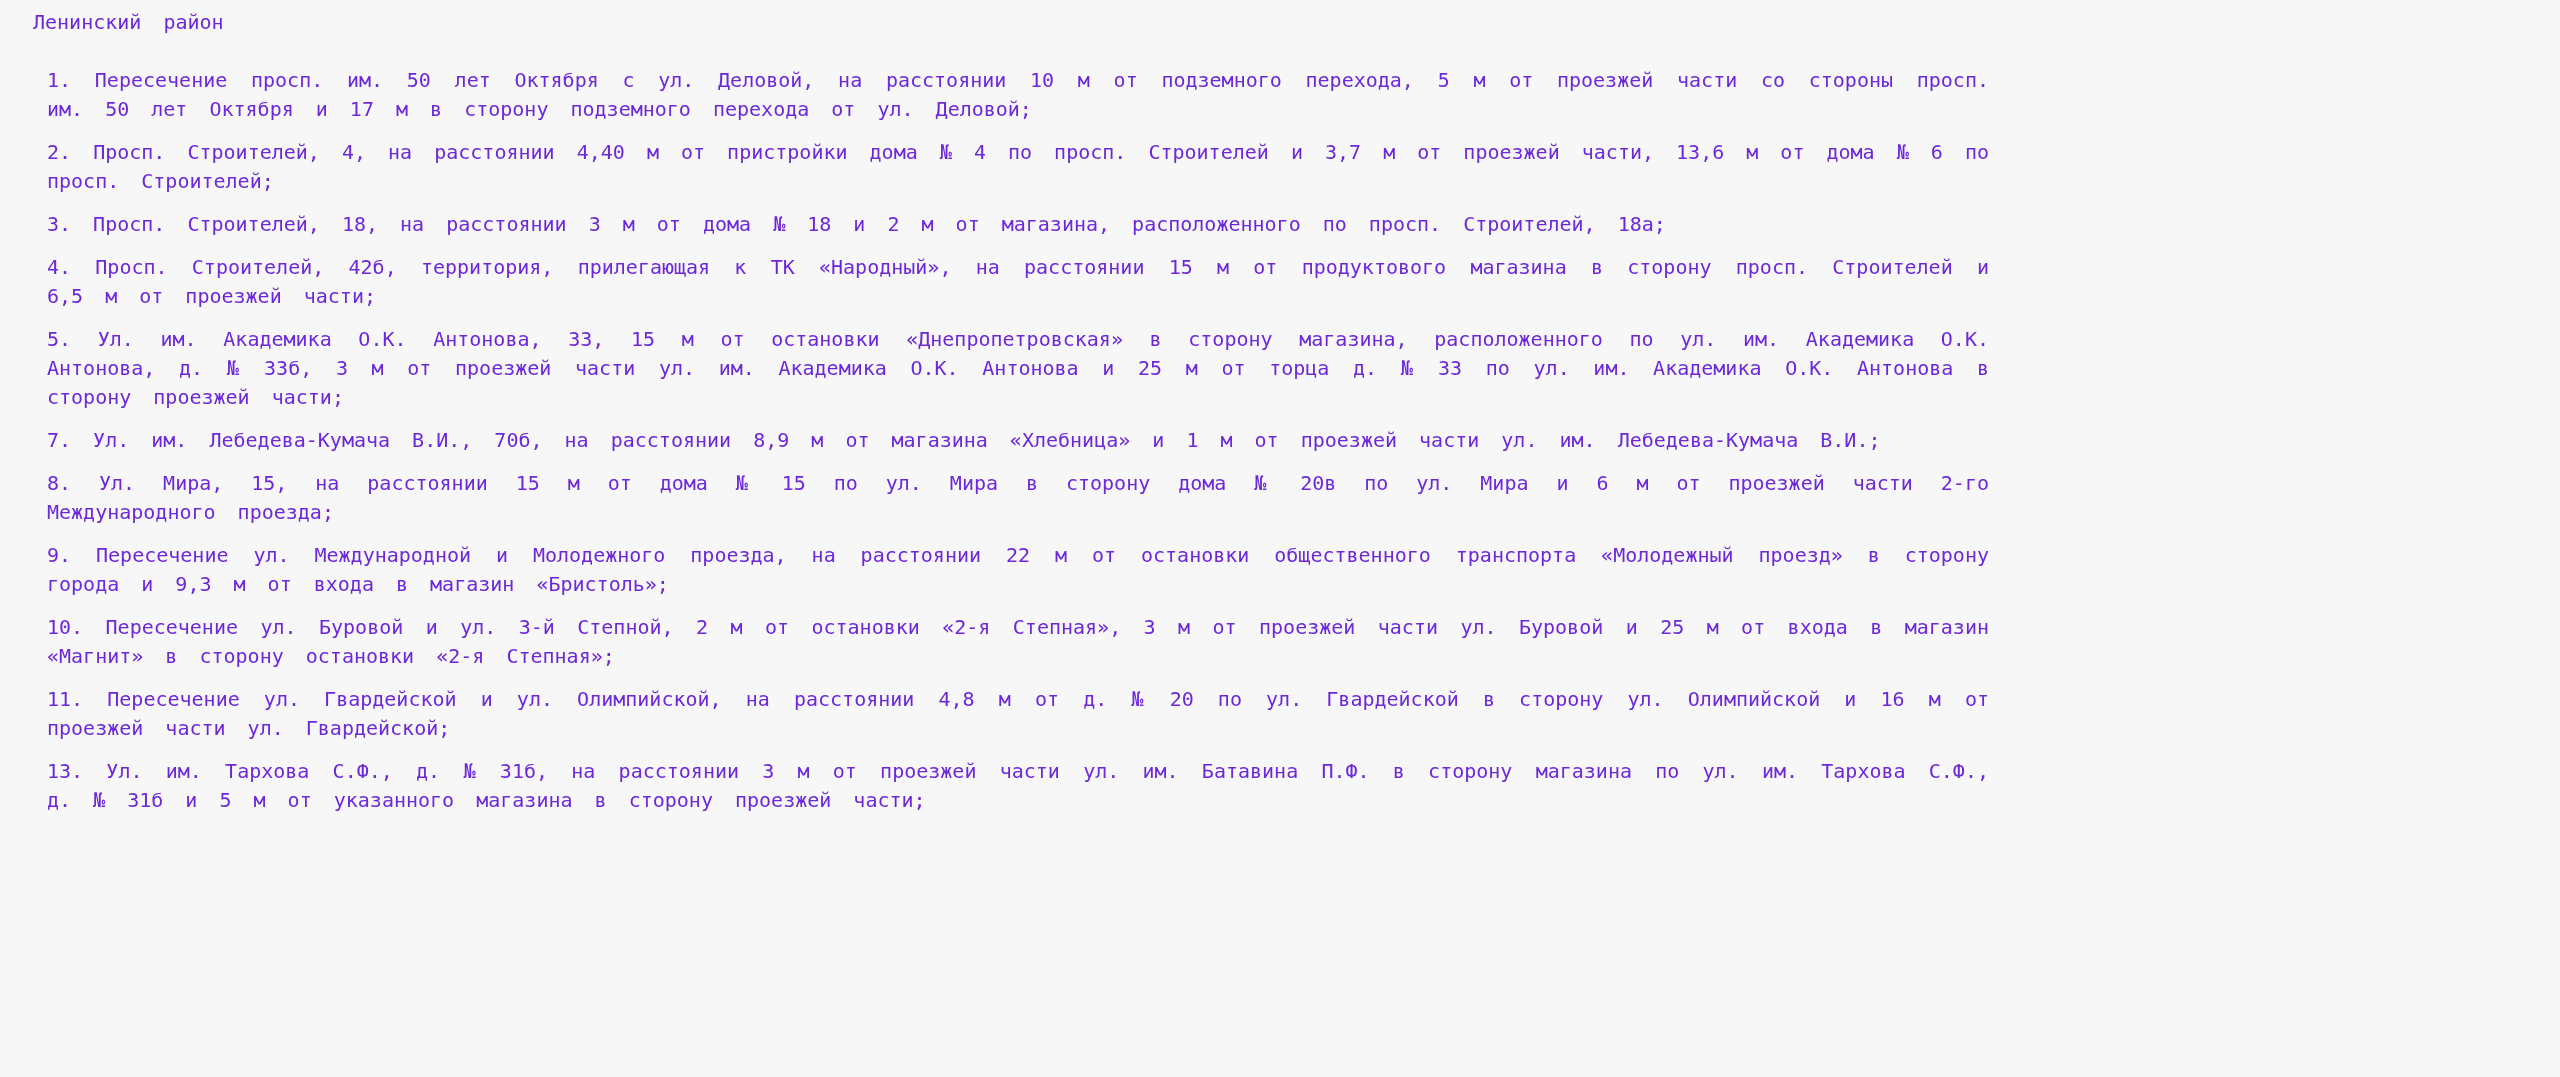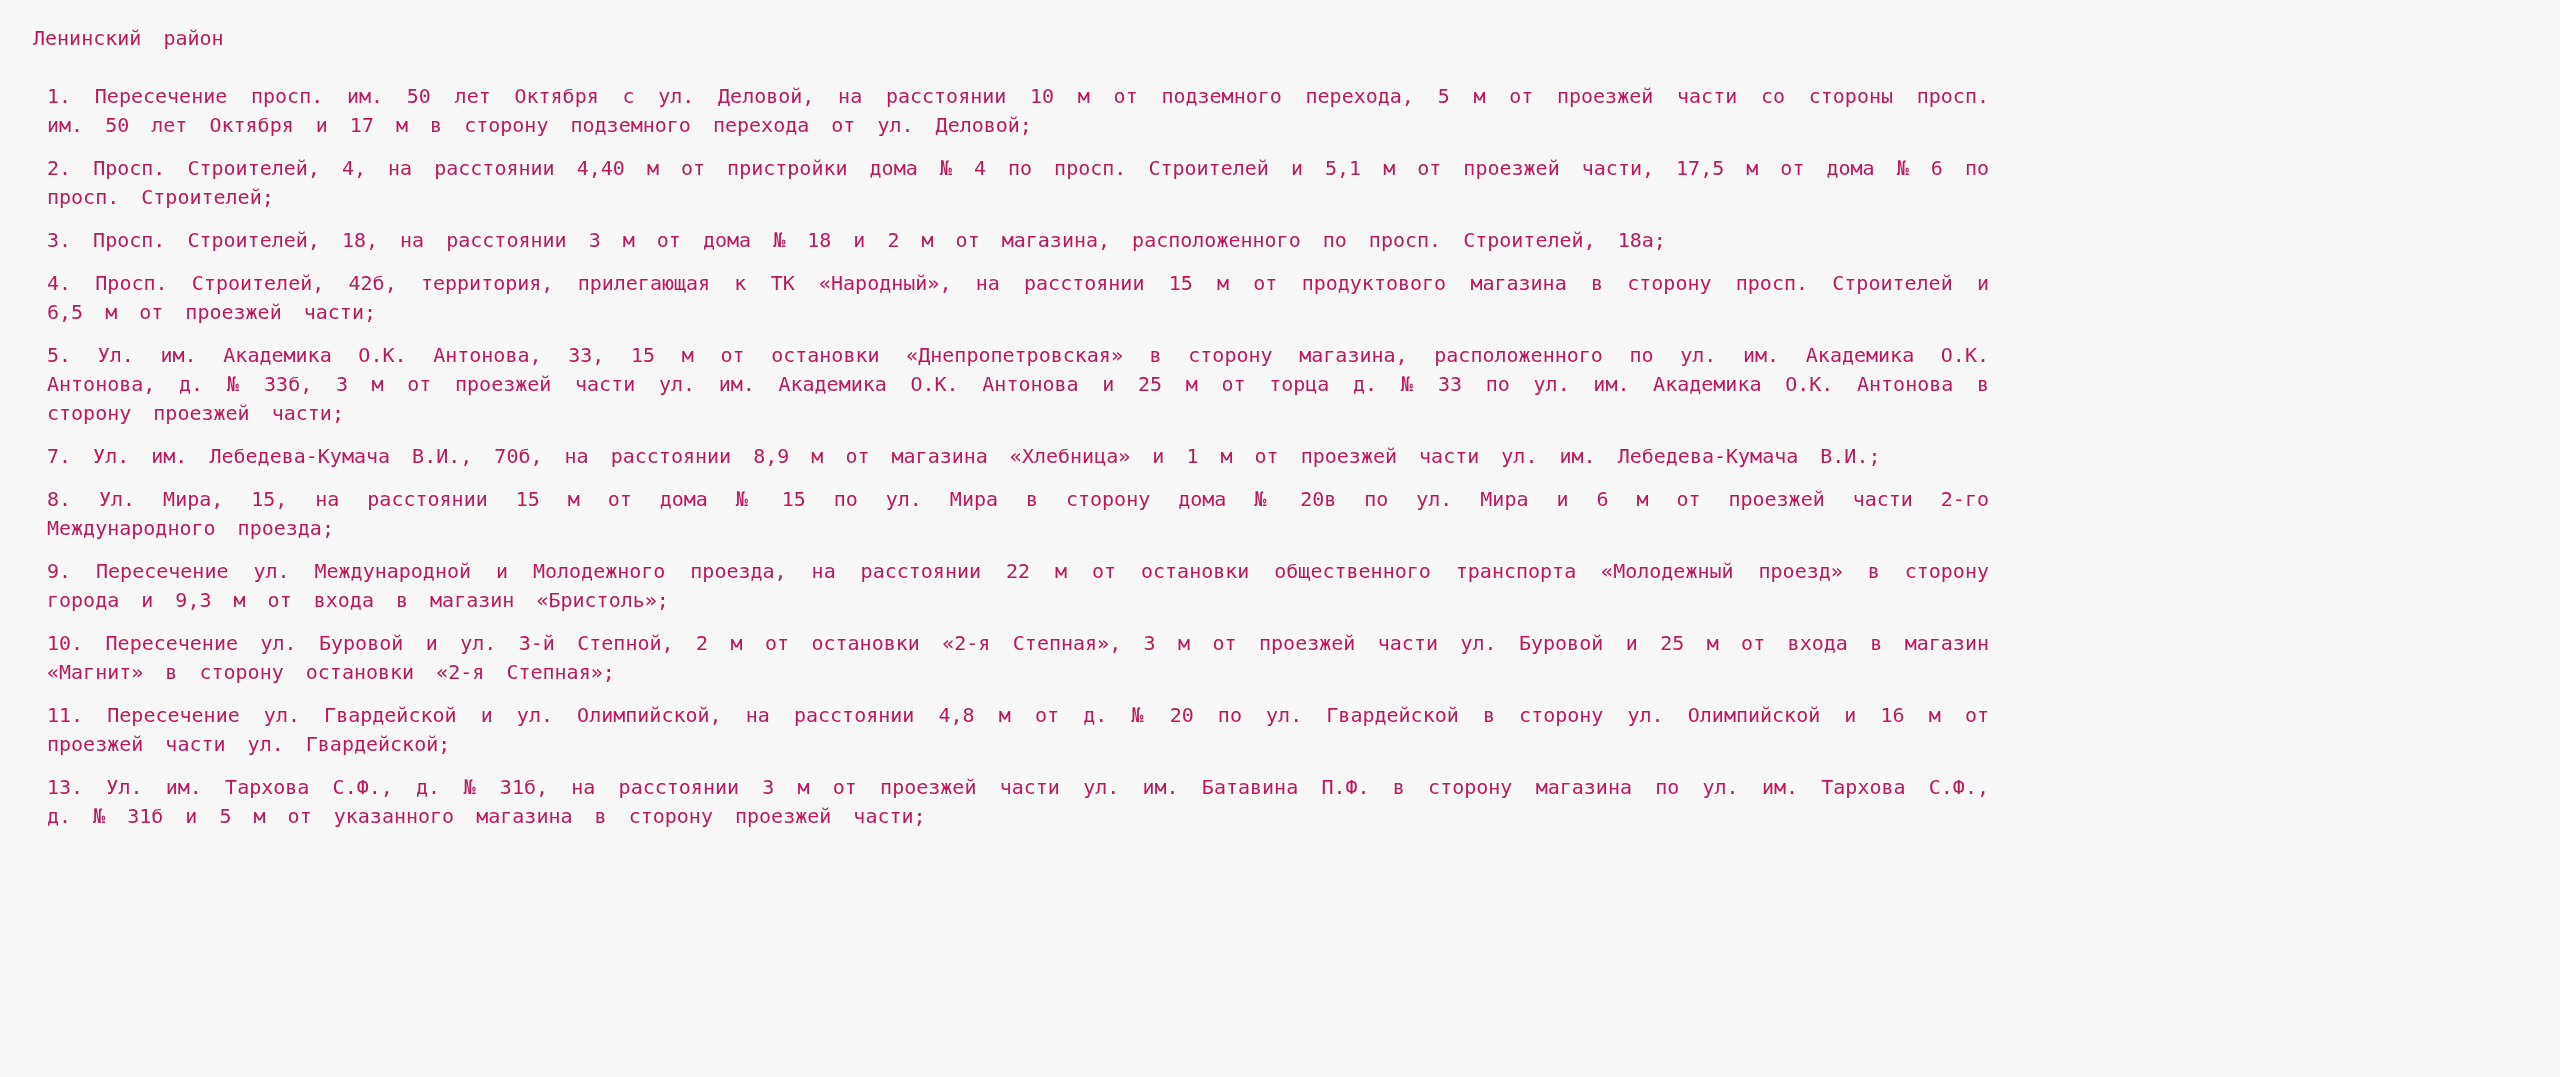--- a/index.html
+++ b/index.html
@@ -9,25 +9,25 @@
   body {
     width: 2560px;
     height: 1077px;
     background: #f7f7f7;
     overflow: hidden;
   }
   .editor {
     box-sizing: border-box;
     width: 2032px;
     height: 1077px;
-    padding: 24px 29px 0 33px;
+    padding: 8px 29px 0 33px;
     font-family: "DejaVu Sans Mono", "Liberation Mono", monospace;
     font-size: 20px;
     line-height: 29px;
-    color: #be185d;
+    color: #6d28d9;
     cursor: text;
   }
   .title-line {
     margin: 0 0 29px 0;
     word-spacing: 10px;
     white-space: pre;
   }
   p.item {
     margin: 14px;
     text-align: justify;
@@ -42,21 +42,21 @@
     margin-left: 1px;
   }
 </style>
 </head>
 <body>
 
 <div class="editor">
   <p class="title-line">Ленинский район</p>
   <div>
       <p class="item">1. Пересечение просп. им. 50 лет Октября с ул. Деловой, на расстоянии 10 м от подземного перехода, 5 м от проезжей части со стороны просп. им. 50 лет Октября и 17 м в сторону подземного перехода от ул. Деловой;</p>
-      <p class="item">2. Просп. Строителей, 4, на расстоянии 4,40 м от пристройки дома № 4 по просп. Строителей и 5,1 м от проезжей части, 17,5 м от дома № 6 по просп. Строителей;</p>
+      <p class="item">2. Просп. Строителей, 4, на расстоянии 4,40 м от пристройки дома № 4 по просп. Строителей и 3,7 м от проезжей части, 13,6 м от дома № 6 по просп. Строителей;</p>
       <p class="item">3. Просп. Строителей, 18, на расстоянии 3 м от дома № 18 и 2 м от магазина, расположенного по просп. Строителей, 18а;</p>
       <p class="item">4. Просп. Строителей, 42б, территория, прилегающая к ТК «Народный», на расстоянии 15 м от продуктового магазина в сторону просп. Строителей и 6,5 м от проезжей части;</p>
       <p class="item">5. Ул. им. Академика О.К. Антонова, 33, 15 м от остановки «Днепропетровская» в сторону магазина, расположенного по ул. им. Академика О.К. Антонова, д. № 33б, 3 м от проезжей части ул. им. Академика О.К. Антонова и 25 м от торца д. № 33 по ул. им. Академика О.К. Антонова в сторону проезжей части;</p>
       <p class="item">7. Ул. им. Лебедева-Кумача В.И., 70б, на расстоянии 8,9 м от магазина «Хлебница» и 1 м от проезжей части ул. им. Лебедева-Кумача В.И.;</p>
       <p class="item">8. Ул. Мира, 15, на расстоянии 15 м от дома № 15 по ул. Мира в сторону дома № 20в по ул. Мира и 6 м от проезжей части 2-го Международного проезда;</p>
       <p class="item">9. Пересечение ул. Международной и Молодежного проезда, на расстоянии 22 м от остановки общественного транспорта «Молодежный проезд» в сторону города и 9,3 м от входа в магазин «Бристоль»;</p>
       <p class="item">10. Пересечение ул. Буровой и ул. 3-й Степной, 2 м от остановки «2-я Степная», 3 м от проезжей части ул. Буровой и 25 м от входа в магазин «Магнит» в сторону остановки «2-я Степная»;</p>
       <p class="item">11. Пересечение ул. Гвардейской и ул. Олимпийской, на расстоянии 4,8 м от д. № 20 по ул. Гвардейской в сторону ул. Олимпийской и 16 м от проезжей части ул. Гвардейской;</p>
       <p class="item">13. Ул. им. Тархова С.Ф., д. № 31б, на расстоянии 3 м от проезжей части ул. им. Батавина П.Ф. в сторону магазина по ул. им. Тархова С.Ф., д. № 31б и 5 м от указанного магазина в сторону проезжей части;</p>
     </div>

